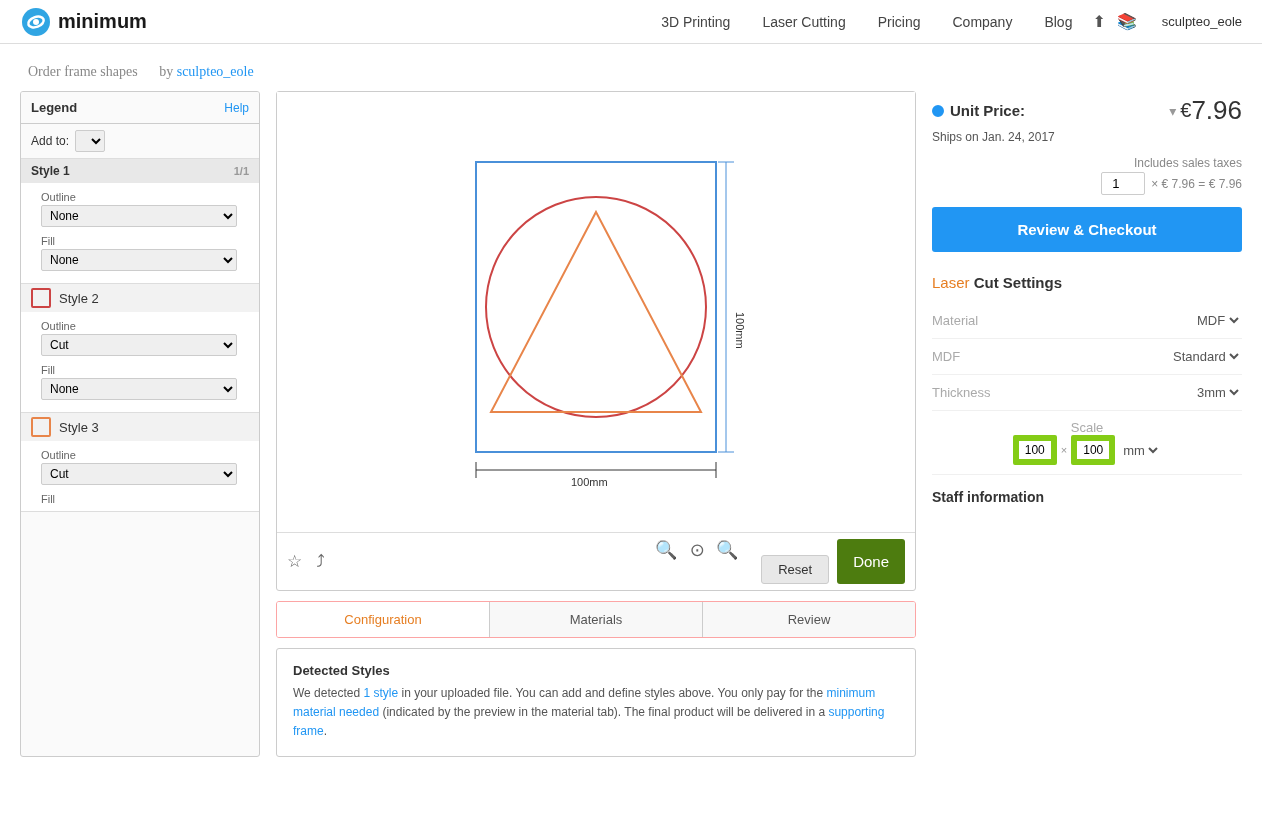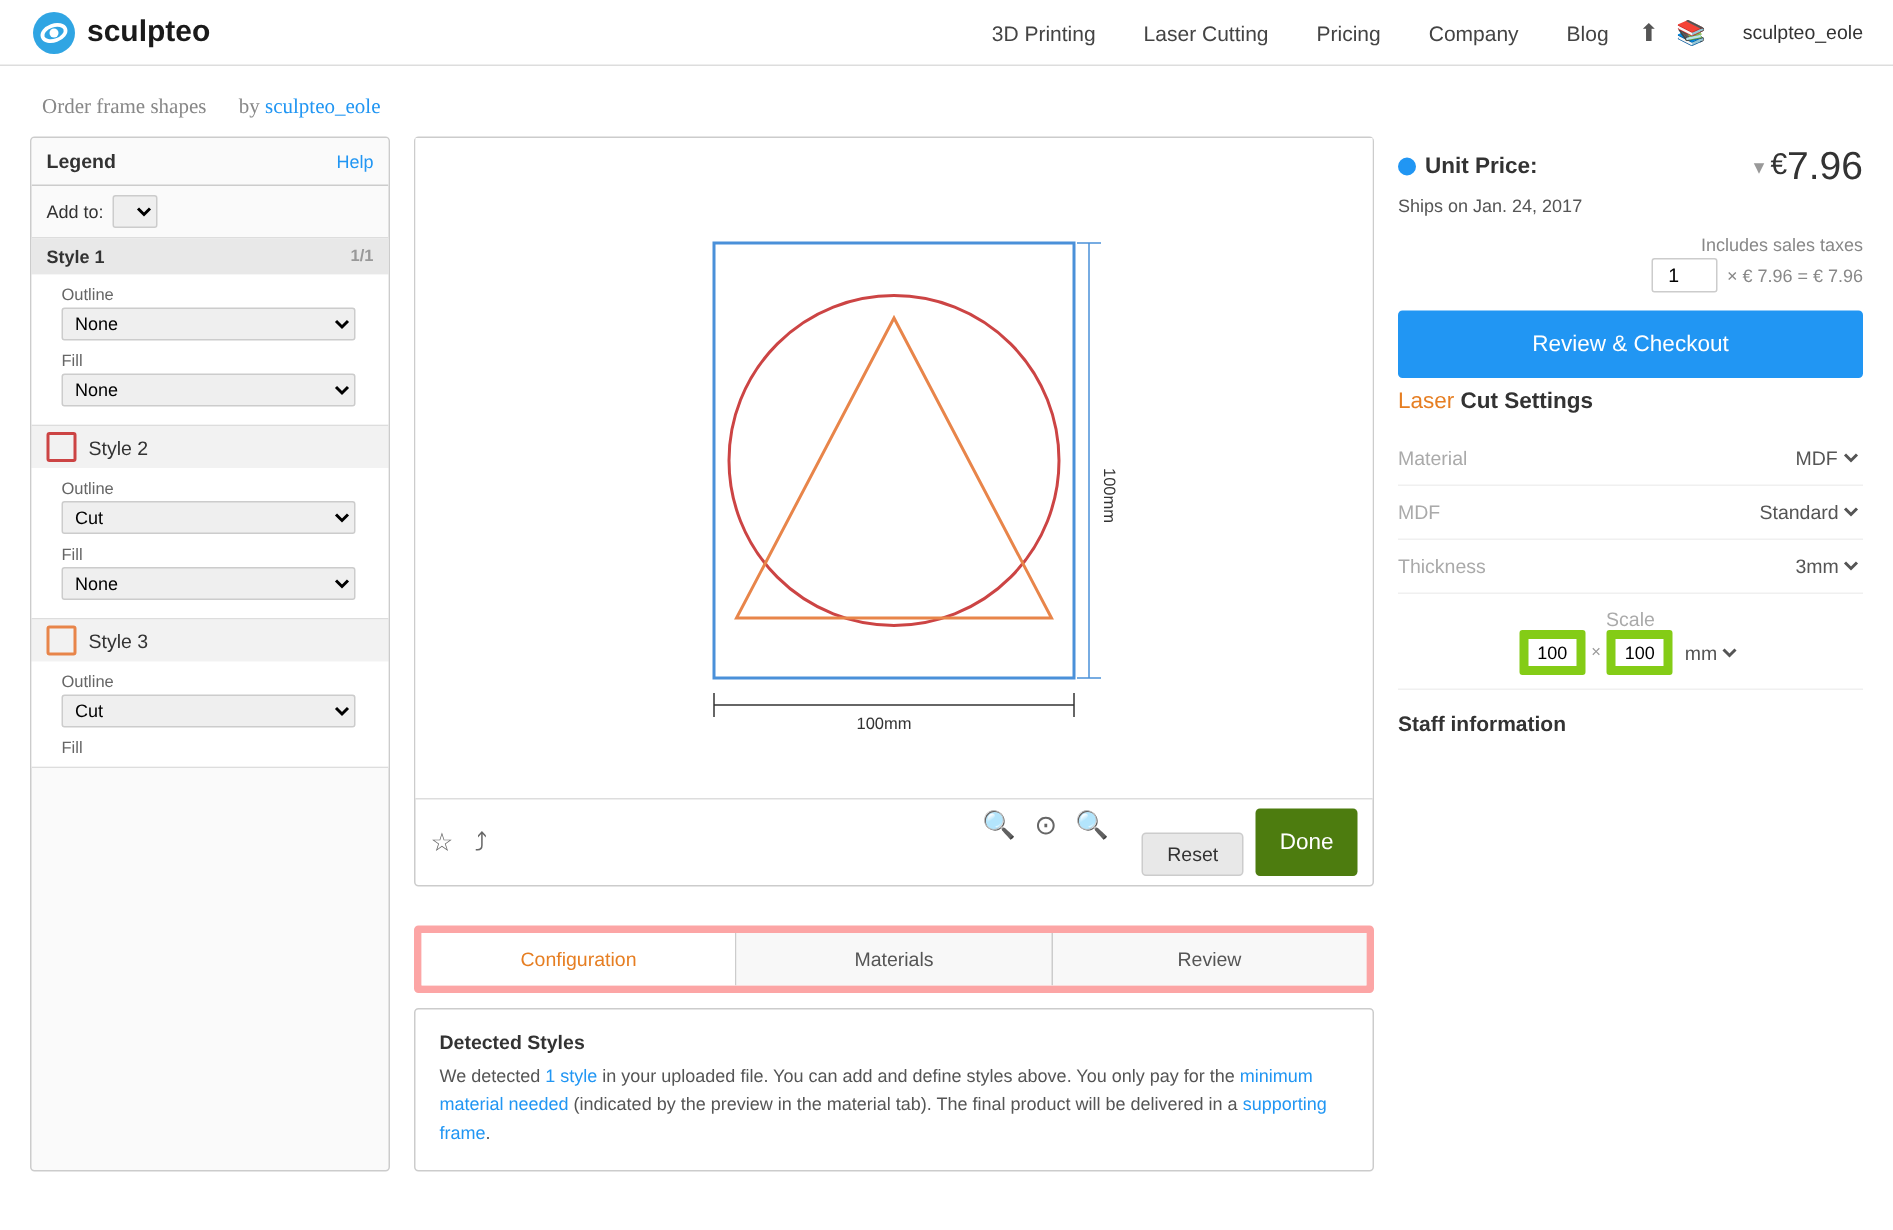--- a/index.html
+++ b/index.html
@@ -80,22 +80,22 @@
       padding: 6px 16px; font-size: 13px; border: 1px solid #ccc;
       background: #e8e8e8; border-radius: 3px; cursor: pointer; color: #333; margin-top: 16px;
     }
     .btn-done {
       padding: 10px 16px; font-size: 15px; border: none;
       background: #4d7c0f; border-radius: 3px; cursor: pointer; color: #fff;
     }
 
     
     .tabs-row {
-      display: flex; border: 5px solid #fca5a5; border-radius: 3px;
-      overflow: hidden; margin-top: 26px;
+      display: flex; border: 1px solid #fca5a5; border-radius: 3px;
+      overflow: hidden; margin-top: 10px;
     }
     .tab-item {
       flex: 1; text-align: center; padding: 10px 0; font-size: 13px;
       cursor: pointer; color: #555; border-right: 1px solid #ccc;
       background: #f8f8f8;
     }
     .tab-item:last-child { border-right: none; }
     .tab-item.active { background: #fff; color: #e67e22; font-weight: 500; }
 
     
@@ -132,21 +132,21 @@
     }
     .qty-input {
       width: 44px; text-align: center; border: 1px solid #ccc;
       border-radius: 2px; padding: 3px 4px; font-size: 13px;
     }
     .qty-formula { font-size: 12px; color: #888; }
 
     .checkout-btn {
       display: block; width: 100%; padding: 14px; font-size: 15px;
       background: #2196F3; color: #fff; border: none; border-radius: 3px;
-      cursor: pointer; text-align: center; font-weight: 400; margin-bottom: 7px;
+      cursor: pointer; text-align: center; font-weight: 700; margin-bottom: 22px;
     }
 
     .settings-title { font-size: 15px; margin-bottom: 12px; }
     .settings-title .laser { color: #e67e22; }
     .settings-title .cut { color: #333; font-weight: 600; }
 
     .setting-row {
       display: flex; align-items: center; justify-content: space-between;
       padding: 9px 0; border-bottom: 1px solid #f0f0f0; font-size: 13px;
     }
@@ -176,21 +176,21 @@
 </head>
 <body>
 
 <nav class="navbar">
   <div class="navbar-logo">
     <svg class="logo-icon" viewBox="0 0 32 32">
       <circle cx="16" cy="16" r="14" fill="#1a9be0" opacity="0.9"></circle>
       <ellipse cx="16" cy="16" rx="8" ry="5" fill="none" stroke="#fff" stroke-width="2.5" transform="rotate(-20 16 16)"></ellipse>
       <circle cx="16" cy="16" r="3" fill="#fff"></circle>
     </svg>
-    <span style="font-size:20px;font-weight:700;color:#1a1a1a;">sculpteo</span>
+    <span style="font-size:20px;font-weight:700;color:#1a1a1a;">minimum</span>
   </div>
   <div class="navbar-links">
     <a>3D Printing</a>
     <a>Laser Cutting</a>
     <a>Pricing</a>
     <a>Company</a>
     <a>Blog</a>
   </div>
   <div class="navbar-icons">
     <span style="cursor:pointer;font-size:16px;">⬆</span>

